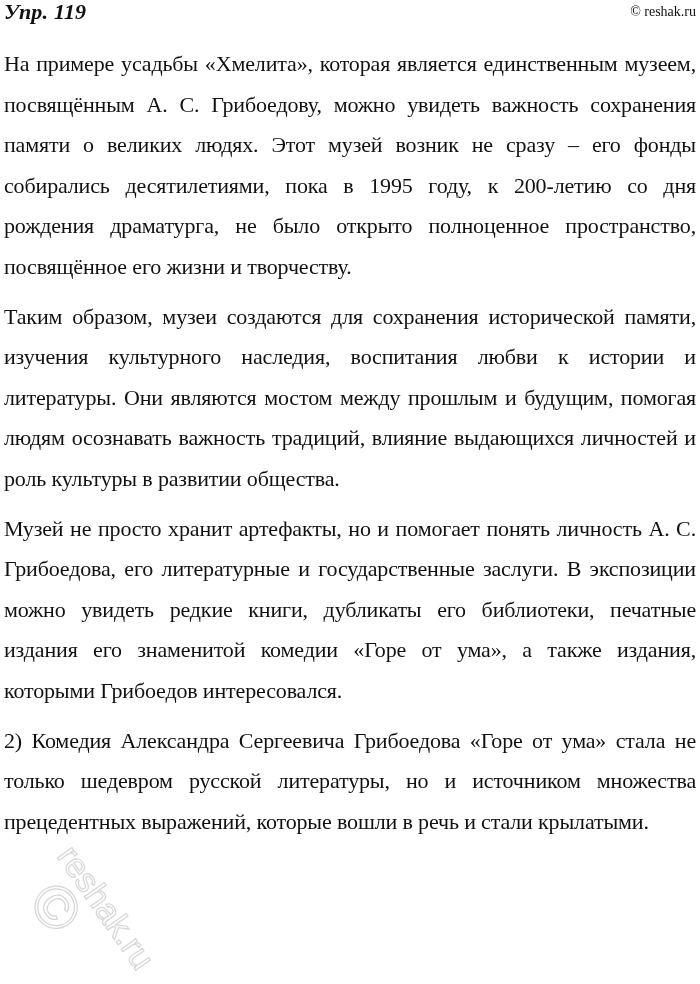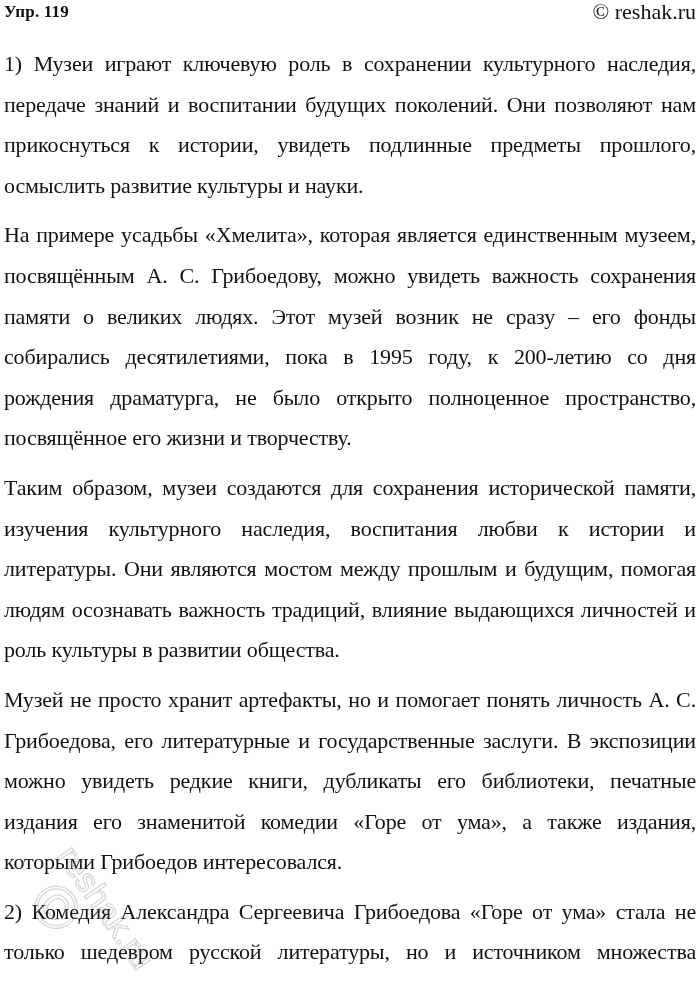--- a/index.html
+++ b/index.html
@@ -20,26 +20,27 @@
       top: 0;
       left: 4px;
       right: 4px;
       height: 26px;
       display: flex;
       justify-content: space-between;
       align-items: flex-start;
     }
     .ex-title {
       font-weight: bold;
-      font-size: 17px;
+      font-size: 22px;
       line-height: 24px;
       letter-spacing: 0.2px;
+      font-style: italic;
     }
     .copyright {
-      font-size: 22px;
+      font-size: 14px;
       line-height: 24px;
     }
     .content {
       position: absolute;
       top: 44px;
       left: 4px;
       width: 692px;
     }
     .para {
       margin: 0 0 9px 0;
@@ -63,21 +64,20 @@
   </style>
 </head>
 <body>
 
 <div class="header">
   <div class="ex-title">Упр. 119</div>
   <div class="copyright">© reshak.ru</div>
 </div>
 
 <div class="content">
-  <p class="para">1) Музеи играют ключевую роль в сохранении культурного наследия, передаче знаний и воспитании будущих поколений. Они позволяют нам прикоснуться к истории, увидеть подлинные предметы прошлого, осмыслить развитие культуры и науки.</p>
   <p class="para">На примере усадьбы «Хмелита», которая является единственным музеем, посвящённым А. С. Грибоедову, можно увидеть важность сохранения памяти о великих людях. Этот музей возник не сразу – его фонды собирались десятилетиями, пока в 1995 году, к 200-летию со дня рождения драматурга, не было открыто полноценное пространство, посвящённое его жизни и творчеству.</p>
   <p class="para">Таким образом, музеи создаются для сохранения исторической памяти, изучения культурного наследия, воспитания любви к истории и литературы. Они являются мостом между прошлым и будущим, помогая людям осознавать важность традиций, влияние выдающихся личностей и роль культуры в развитии общества.</p>
   <p class="para">Музей не просто хранит артефакты, но и помогает понять личность А. С. Грибоедова, его литературные и государственные заслуги. В экспозиции можно увидеть редкие книги, дубликаты его библиотеки, печатные издания его знаменитой комедии «Горе от ума», а также издания, которыми Грибоедов интересовался.</p>
   <p class="para">2) Комедия Александра Сергеевича Грибоедова «Горе от ума» стала не только шедевром русской литературы, но и источником множества прецедентных выражений, которые вошли в речь и стали крылатыми.</p>
 </div>
 
 <div class="watermark">
   <svg viewBox="0 0 150 140" xmlns="http://www.w3.org/2000/svg">
     <g transform="rotate(55 75 70)" fill="none" stroke="#888888" stroke-width="1.2">
       <text x="10" y="60" font-family="Liberation Sans, sans-serif" font-size="34">reshak.ru</text>

